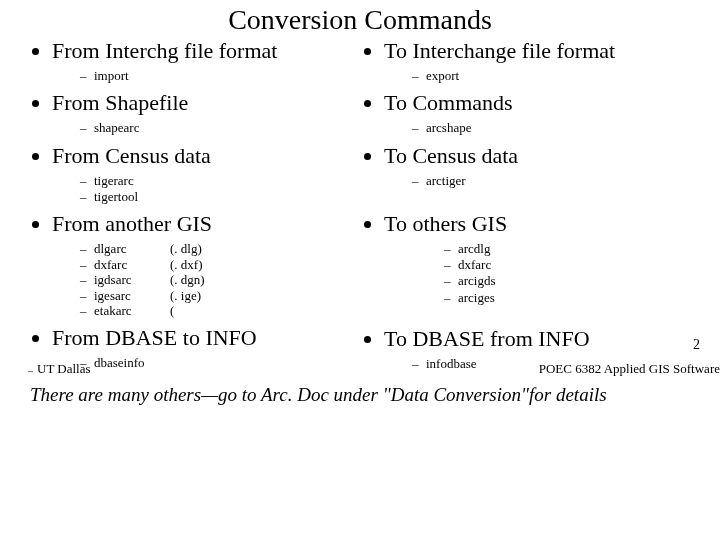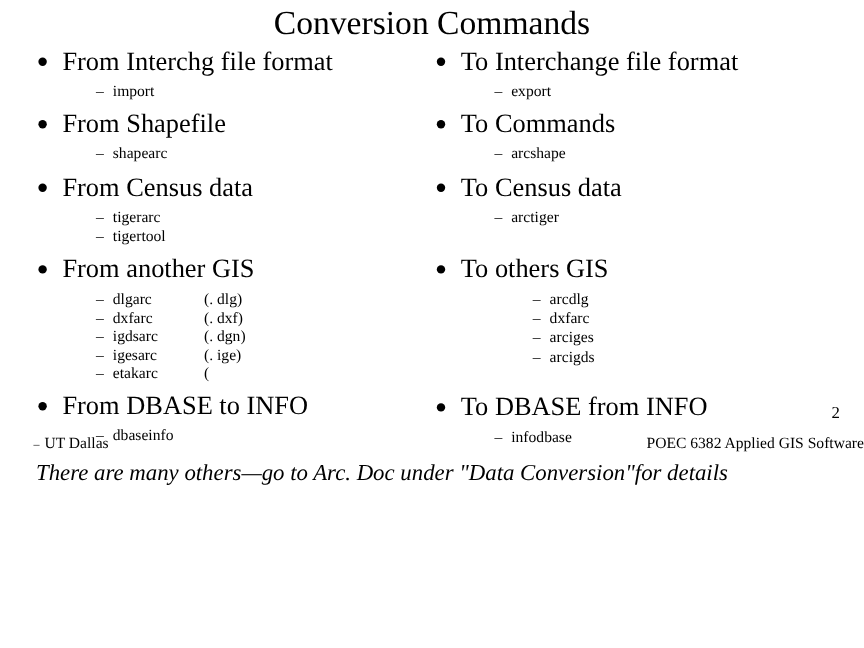--- a/index.html
+++ b/index.html
@@ -176,22 +176,22 @@
           <span class="heading">To Census data</span>
           <ul class="sub">
             <li>arctiger</li>
           </ul>
         </li>
         <li style="margin-top:22px">
           <span class="heading">To others GIS</span>
           <ul class="sub" style="padding-left:60px">
             <li>arcdlg</li>
             <li>dxfarc</li>
+            <li>arcigds</li>
             <li>arciges</li>
-            <li>arcigds</li>
           </ul>
         </li>
         <li style="margin-top:20px">
           <span class="heading">To DBASE from INFO</span>
           <ul class="sub">
             <li>infodbase</li>
           </ul>
         </li>
       </ul>
     </div>

